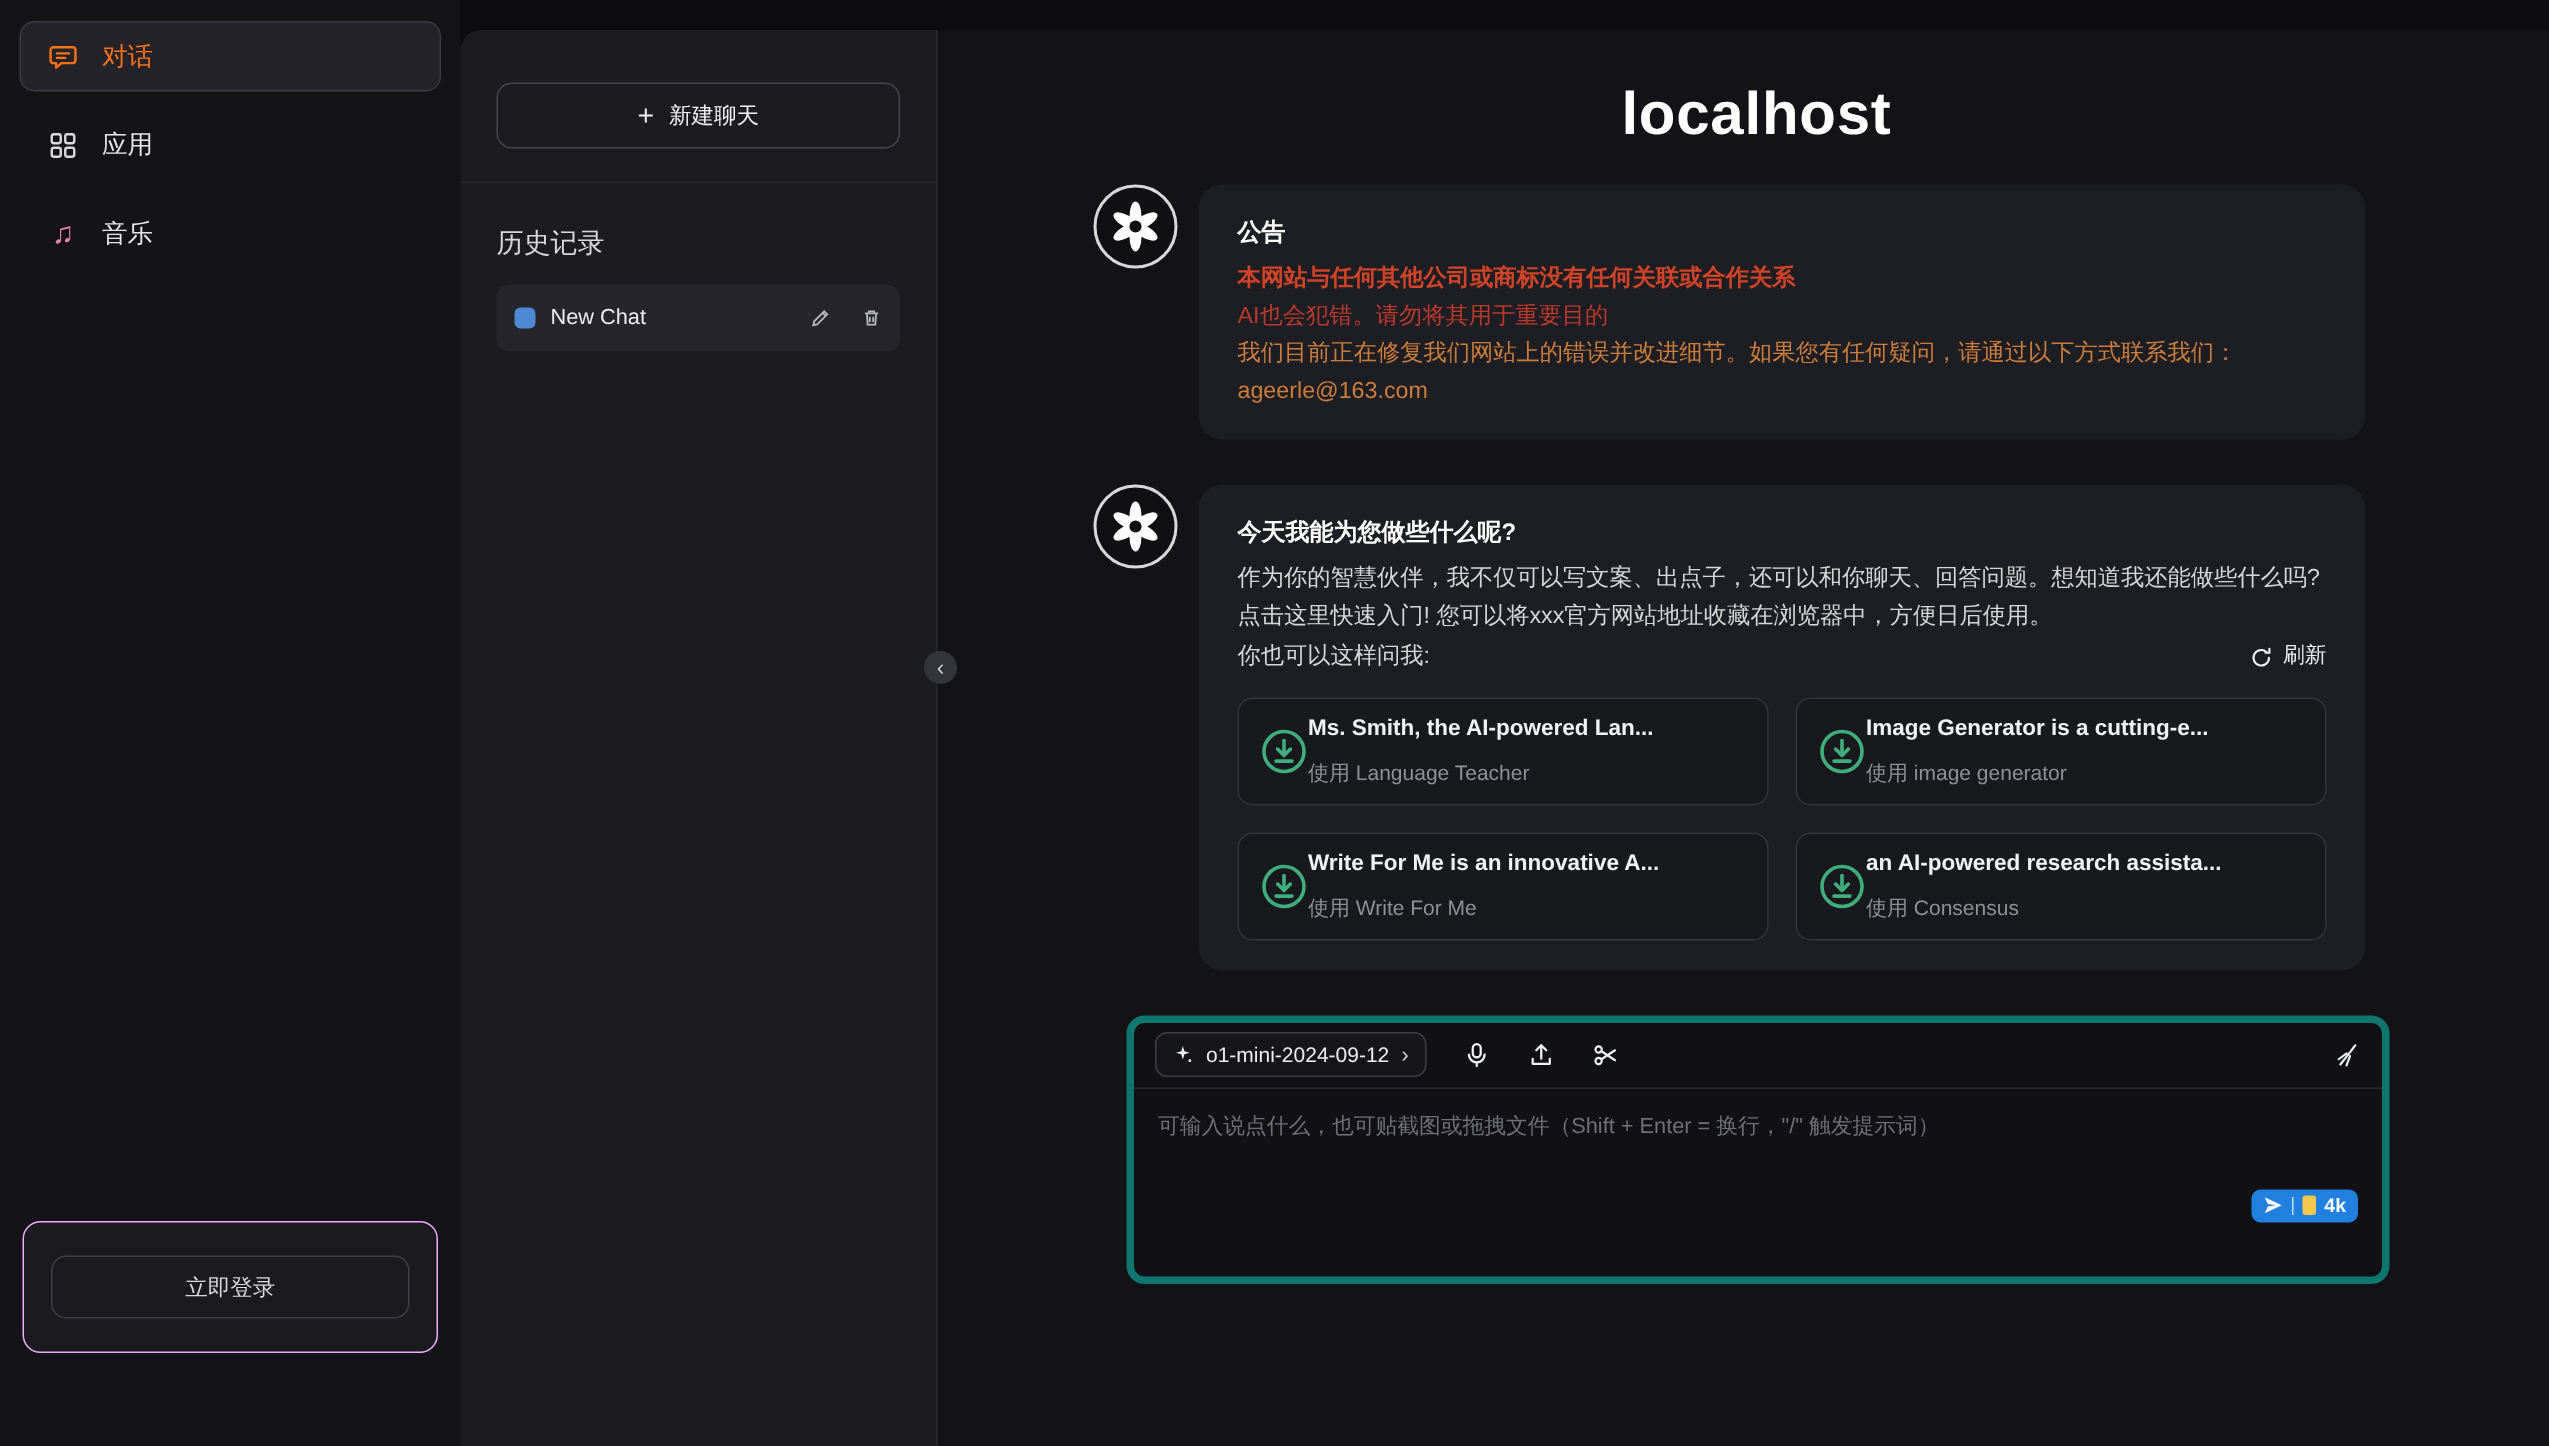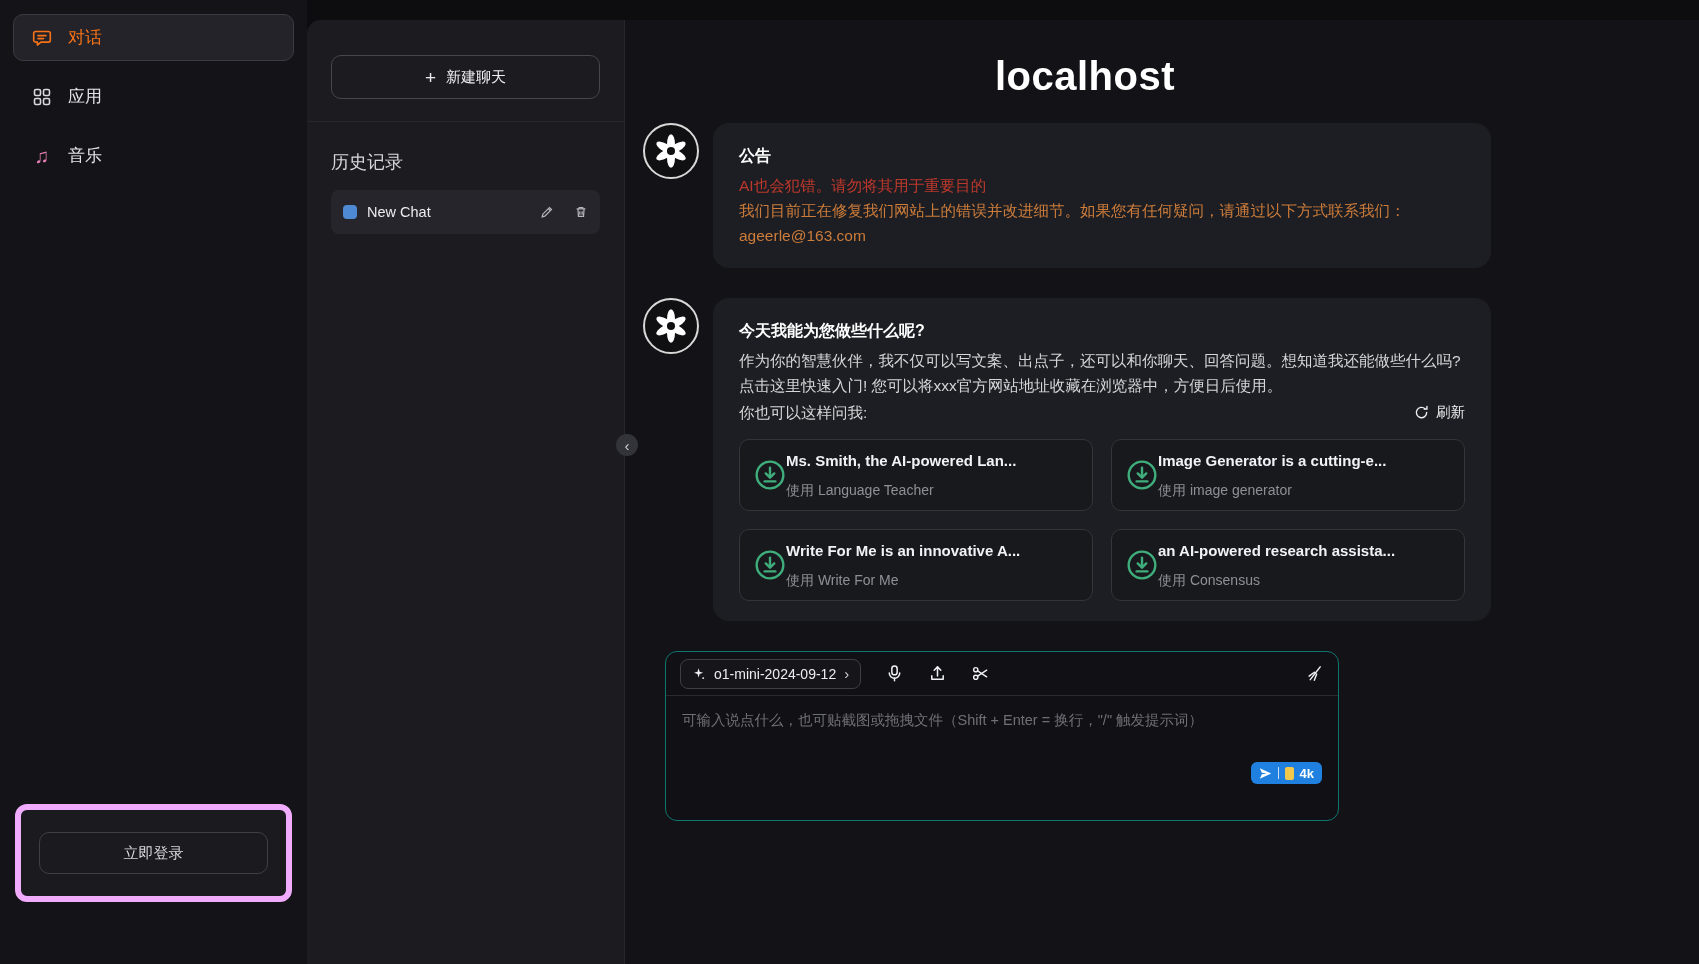--- a/index.html
+++ b/index.html
@@ -22,21 +22,21 @@
     gap:16px; padding:0 18px; margin-bottom:12px; font-size:17px;
     color:#e4e4e6; cursor:pointer; border:1px solid transparent;
   }
   .side-item.active { background:#232329; border-color:#3a3a42; color:#f97316; }
   .side-icon { width:20px; height:20px; display:inline-flex; align-items:center; justify-content:center; }
   .icon-apps { color:#d9d9dd; }
   .icon-palette { color:#b584e0; }
   .icon-music { color:#e57fb3; font-size:20px; line-height:1; }
   .side-spacer { flex:1; }
   .side-bottom {
-    background:#1a1a1f; border:6px solid #f0abfc; border-radius:12px;
+    background:#1a1a1f; border:1px solid #f0abfc; border-radius:12px;
     margin:0 2px 62px; padding:22px 18px;
   }
   .login-btn {
     width:100%; height:42px; border:1px solid #3f3f46; border-radius:10px;
     background:transparent; color:#d9d9db; font-size:15px; cursor:pointer;
     font-family:inherit;
   }
 
   
   .content {
@@ -68,21 +68,21 @@
   .chat-action + .chat-action { margin-left:10px; }
 
   .collapse-btn {
     position:absolute; left:309px; top:414px; width:22px; height:22px;
     border-radius:50%; background:#33333a; color:#d0d0d6; z-index:5;
     display:flex; align-items:center; justify-content:center; font-size:15px;
     cursor:pointer; user-select:none;
   }
 
   
-  .main { flex:1; display:flex; flex-direction:column; position:relative; padding-left:18px; }
+  .main { flex:1; display:flex; flex-direction:column; position:relative; padding-left:18px;align-items:center; }
   .main-col { width:884px; }
   .page-title {
     text-align:center; color:#ffffff; font-size:40px; font-weight:700;
     margin:34px 0 24px; letter-spacing:.5px;
   }
   .msg { display:flex; align-items:flex-start; gap:14px; margin-bottom:30px; }
   .avatar {
     width:56px; height:56px; border-radius:50%; background:#101012;
     border:2px solid #d8d8d8; flex:0 0 56px;
     display:flex; align-items:center; justify-content:center;
@@ -107,21 +107,21 @@
     padding:2px 14px; display:flex; align-items:center; 
     min-height:72px; cursor:pointer; overflow:hidden;
   }
   .sg-icon { flex:0 0 32px; display:flex; }
   .sg-text { min-width:0; }
   .sg-title { color:#f2f2f4; font-size:15px; font-weight:600; white-space:nowrap; overflow:hidden; }
   .sg-sub { color:#8f9097; font-size:14px; margin-top:6px; white-space:nowrap; overflow:hidden; }
 
   
   .composer {
-    margin:8px 0 0 22px; width:674px; border:1px solid #0f766e; border-radius:12px;
+    margin:8px 0 0 22px; width:842px; border:5px solid #0f766e; border-radius:12px;
     background:#111115; position:relative;
   }
   .composer-toolbar {
     height:44px; display:flex; align-items:center; padding:0 14px; gap:24px;
     border-bottom:1px solid #2a2a30;
   }
   .model-chip {
     display:flex; align-items:center; gap:8px; border:1px solid #3e3e45;
     border-radius:8px; height:30px; padding:0 11px; color:#ededef; font-size:14px;
     background:#15151a; cursor:pointer;
@@ -237,20 +237,21 @@
                 <ellipse rx="4.4" ry="10.5" cy="-8" transform="rotate(120)"></ellipse>
                 <ellipse rx="4.4" ry="10.5" cy="-8" transform="rotate(180)"></ellipse>
                 <ellipse rx="4.4" ry="10.5" cy="-8" transform="rotate(240)"></ellipse>
                 <ellipse rx="4.4" ry="10.5" cy="-8" transform="rotate(300)"></ellipse>
               </g>
               <circle cx="20" cy="20" r="4.5" fill="#101012"></circle>
             </svg>
           </div>
           <div class="bubble">
             <div class="ann-title">公告</div>
+            <div class="ann-line1">本网站与任何其他公司或商标没有任何关联或合作关系</div>
             <div class="ann-line2">AI也会犯错。请勿将其用于重要目的</div>
             <div class="ann-line3">我们目前正在修复我们网站上的错误并改进细节。如果您有任何疑问，请通过以下方式联系我们：</div>
             <div class="ann-email">ageerle@163.com</div>
           </div>
         </div>
 
         <div class="msg">
           <div class="avatar">
             <svg viewBox="0 0 40 40" width="36" height="36">
               <g fill="#ffffff" transform="translate(20,20)">

